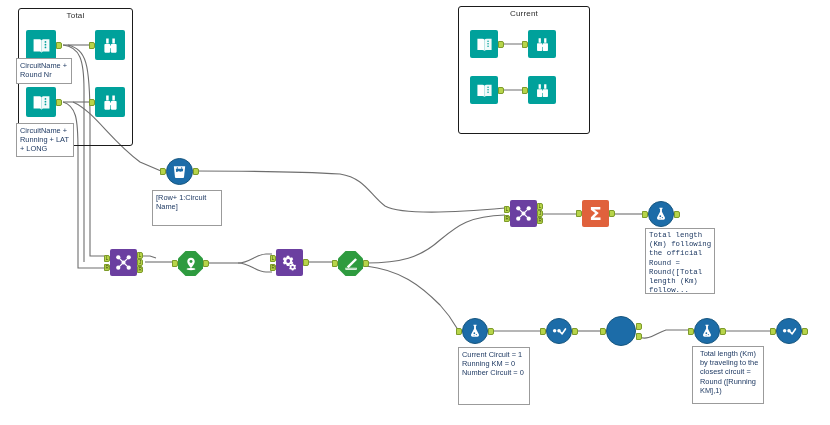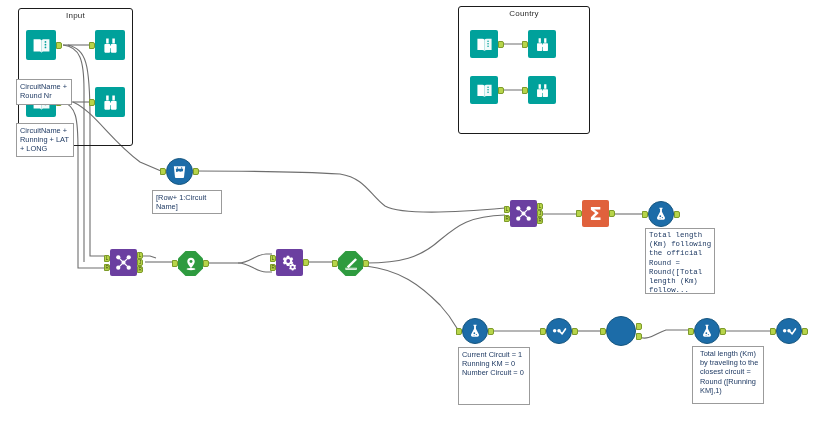--- a/index.html
+++ b/index.html
@@ -107,24 +107,24 @@
       <path d="M 541,214 L 578,214" class="wire"></path>
       <path d="M 612,214 L 644,214" class="wire"></path>
       <path d="M 491,331 L 542,331" class="wire"></path>
       <path d="M 575,331 L 602,331" class="wire"></path>
       <path d="M 638,337 C 650,341 656,333 666,330 L 690,330" class="wire"></path>
       <path d="M 723,331 L 772,331" class="wire"></path>
     </svg>
 
   <div id="containers-layer">
       <div class="container-box" style="left: 18px; top: 8px; width: 115px; height: 138px;">
-        <div class="container-title">Input</div>
+        <div class="container-title">Total</div>
       </div>
       <div class="container-box" style="left: 458px; top: 6px; width: 132px; height: 128px;">
-        <div class="container-title">Country</div>
+        <div class="container-title">Current</div>
       </div>
     </div>
   <div id="nodes-layer">
       <div class="node" style="left: 26px; top: 30px; width: 30px; height: 30px;">
         <div class="sq" style="position: absolute; left: 0px; top: 0px; width: 100%; height: 100%; background: rgb(0, 161, 155);"></div>
         <span class="glyph">
           <svg width="19" height="19" viewBox="0 0 24 24">
             <path fill="#fff" d="M2 4h7c1.4 0 2.4.6 3 1.4V21c-.6-.8-1.6-1.4-3-1.4H2V4z"></path>
             <path fill="#fff" d="M22 4h-7c-1.4 0-2.4.6-3 1.4V21c.6-.8 1.6-1.4 3-1.4h7V4z" opacity=".95"></path>
             <circle fill="#00A19B" cx="17" cy="7.5" r="1.1"></circle>
@@ -411,23 +411,23 @@
             <circle fill="#fff" cx="5.5" cy="11.5" r="2.6"></circle>
             <circle fill="#fff" cx="12" cy="11.5" r="2.6"></circle>
             <path fill="none" stroke="#fff" stroke-width="2.4" stroke-linecap="round" stroke-linejoin="round" d="M13.6 13.2l3.1 3.1 5-7.4"></path>
           </svg>
         </span>
         <div class="port in" style="left: -6px; top: 9.5px;"></div>
         <div class="port out" style="left: 26px; top: 9.5px;"></div>
       </div>
     </div>
   <div id="annots-layer">
-      <div class="annot" style="left: 16px; top: 79px; width: 56px; height: 26px;">CircuitName + Round Nr</div>
+      <div class="annot" style="left: 16px; top: 58px; width: 56px; height: 26px;">CircuitName + Round Nr</div>
       <div class="annot" style="left: 16px; top: 123px; width: 58px; height: 34px;">CircuitName + Running + LAT + LONG</div>
-      <div class="annot" style="left: 152px; top: 190px; width: 70px; height: 24px;">[Row+ 1:Circuit Name]</div>
+      <div class="annot" style="left: 152px; top: 190px; width: 70px; height: 36px;">[Row+ 1:Circuit Name]</div>
       <div class="annot" style="left: 645px; top: 228px; width: 70px; height: 66px; font-family: Liberation Mono, monospace;">Total length (Km) following the official Round = Round([Total length (Km) follow...</div>
       <div class="annot" style="left: 458px; top: 347px; width: 72px; height: 58px;">Current Circuit = 1
 Running KM = 0
 Number Circuit = 0</div>
       <div class="annot" style="left: 692px; top: 346px; width: 72px; height: 58px; padding-left: 7px;">Total length (Km) by traveling to the closest circuit = Round ([Running KM],1)</div>
     </div>
 
 </div>
 
 </body></html>

